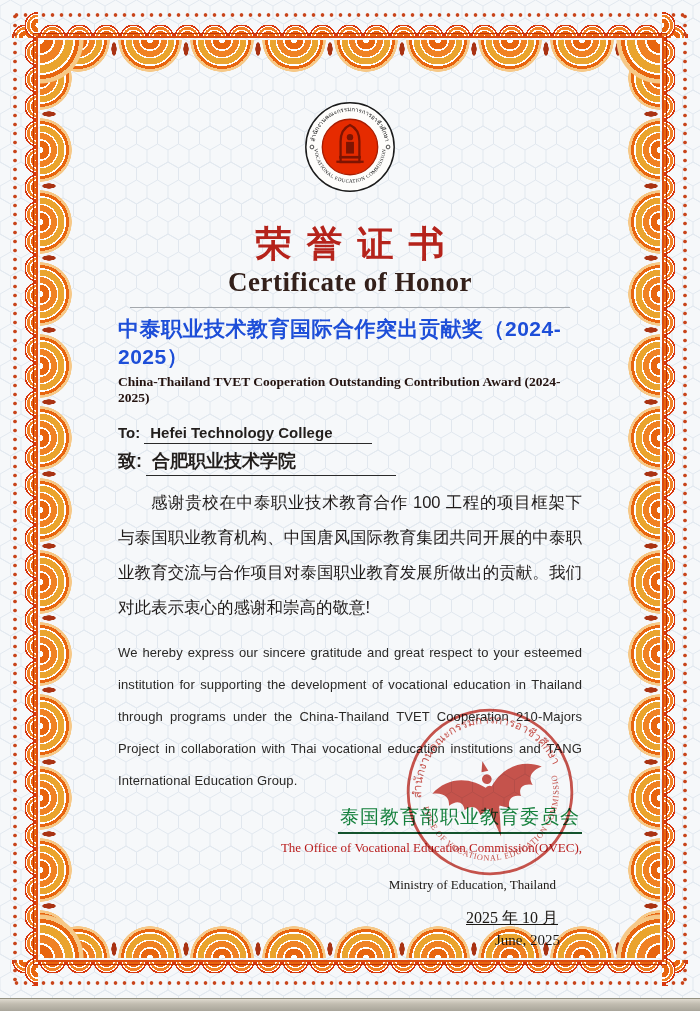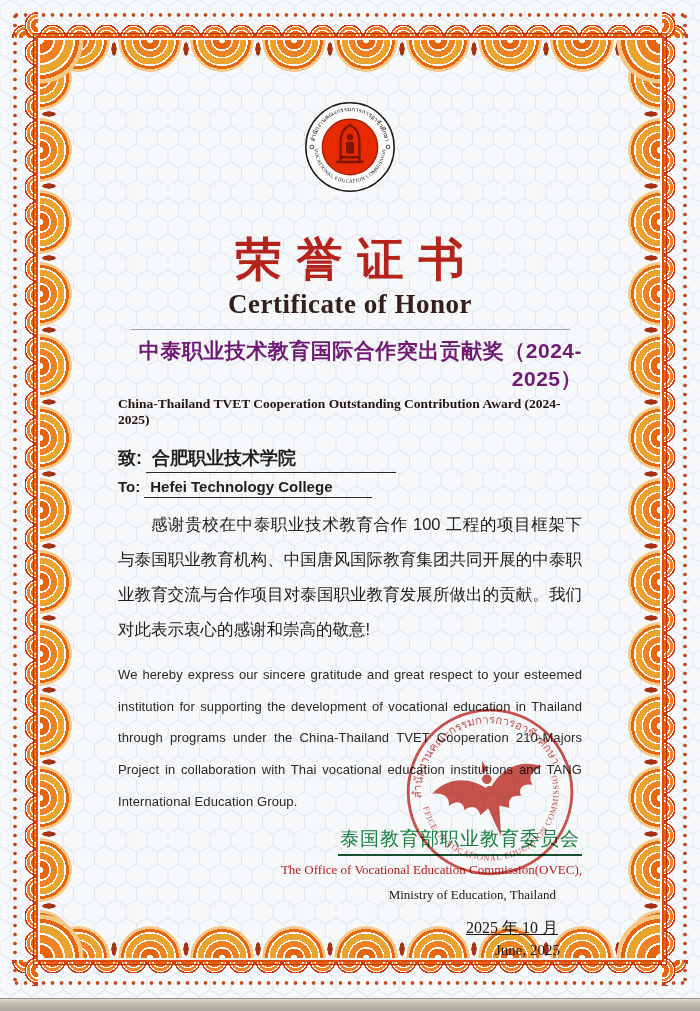--- a/index.html
+++ b/index.html
@@ -77,33 +77,33 @@
   .corner.tr { top:40px; right:40px; background:radial-gradient(circle at 100% 0,    #fff 0 4px, #e8650f 4px 13px, #fff 13px 15px, #f08224 15px 23px, #fff 23px 25px, #eaa42e 25px 33px, #fff 33px 35px, #e8650f 35px 39px, #f6c887 39px 43px, transparent 44px); }
   .corner.bl { bottom:40px; left:40px;  background:radial-gradient(circle at 0 100%, #fff 0 4px, #e8650f 4px 13px, #fff 13px 15px, #f08224 15px 23px, #fff 23px 25px, #eaa42e 25px 33px, #fff 33px 35px, #e8650f 35px 39px, #f6c887 39px 43px, transparent 44px); }
   .corner.br { bottom:40px; right:40px; background:radial-gradient(circle at 100% 100%, #fff 0 4px, #e8650f 4px 13px, #fff 13px 15px, #f08224 15px 23px, #fff 23px 25px, #eaa42e 25px 33px, #fff 33px 35px, #e8650f 35px 39px, #f6c887 39px 43px, transparent 44px); }
 
   
   .content { position:absolute; left:118px; right:118px; top:90px; bottom:88px; color:#221e1c; }
   .seal-wrap { text-align:center; margin-top:10px; }
   .seal-wrap svg { width:94px; height:94px; }
 
   .title-cn {
-    margin-top:36px; text-align:center;
+    margin-top:26px; text-align:center;
     font-family:"Liberation Serif", serif; font-weight:bold;
-    font-size:46px; line-height:1.15; color:#b5231b;
+    font-size:36px; line-height:1.15; color:#b5231b;
     letter-spacing:15px; padding-left:15px;
   }
   .title-en {
     margin-top:2px; text-align:center;
     font-family:"Liberation Serif", serif; font-weight:bold;
     font-size:27px; color:#33201a; letter-spacing:0.5px;
   }
   .divider { margin:9px auto 7px auto; width:440px; height:1px; background:#a4a8ad; }
   .award-cn {
-    text-align:right; font-weight:bold; font-size:21px; color:#701a75; letter-spacing:0.5px;
+    text-align:left; font-weight:bold; font-size:21px; color:#1d4ed8; letter-spacing:0.5px;
   }
   .award-en {
     margin-top:3px; font-family:"Liberation Serif", serif;
     font-weight:bold; font-size:13.5px; color:#241310;
   }
 
   .recipient { margin-top:18px; }
   .recipient-row { margin-bottom:5px; font-weight:bold; }
   .recipient-row .lab { font-size:18px; }
   .recipient-row.en .lab { font-size:15px; }
@@ -121,21 +121,21 @@
     margin-top:12px; font-size:13px; line-height:2.45; text-align:justify;
     color:#2a2826; letter-spacing:0.1px;
   }
 
   .signature { margin-top:8px; text-align:right; position:relative; z-index:2; }
   .sig-org-cn {
     display:inline-block; font-family:"Liberation Serif", serif; font-size:19px;
     color:#15803d; border-bottom:2px solid #14532d; padding:0 2px 2px 2px; letter-spacing:1px;
   }
   .sig-org-en1 { margin-top:6px; font-family:"Liberation Serif", serif; font-size:13px; color:#b91c1c; }
-  .sig-org-en2 { margin-top:9px; font-family:"Liberation Serif", serif; font-size:13px; color:#1c1814; padding-right:26px; }
+  .sig-org-en2 { margin-top:21px; font-family:"Liberation Serif", serif; font-size:13px; color:#1c1814; padding-right:26px; }
   .sig-date-cn { margin-top:15px; font-family:"Liberation Serif", serif; font-size:16px; color:#1c1814; padding-right:24px;text-decoration:underline; }
   .sig-date-en { margin-top:3px; font-family:"Liberation Serif", serif; font-size:15px; color:#1c1814; padding-right:22px; }
 
   .stamp {
     position:absolute; left:402px; top:704px; width:176px; height:176px;
     transform:rotate(-14deg); opacity:0.85; mix-blend-mode:multiply; z-index:3;
     pointer-events:none;
   }
 </style>
 </head>
@@ -199,25 +199,25 @@
 
       <div class="title-cn">荣誉证书</div>
       <div class="title-en">Certificate of Honor</div>
 
       <div class="divider"></div>
 
       <div class="award-cn">中泰职业技术教育国际合作突出贡献奖（2024-2025）</div>
       <div class="award-en">China-Thailand TVET Cooperation Outstanding Contribution Award (2024-2025)</div>
 
       <div class="recipient">
+        <div class="recipient-row en">
+          <span class="lab">To:</span><span class="name">Hefei Technology College</span>
+        </div>
         <div class="recipient-row cn">
           <span class="lab">致:</span><span class="name">合肥职业技术学院</span>
-        </div>
-        <div class="recipient-row en">
-          <span class="lab">To:</span><span class="name">Hefei Technology College</span>
         </div>
       </div>
 
       <div class="body-cn">感谢贵校在中泰职业技术教育合作 100 工程的项目框架下与泰国职业教育机构、中国唐风国际教育集团共同开展的中泰职业教育交流与合作项目对泰国职业教育发展所做出的贡献。我们对此表示衷心的感谢和崇高的敬意!</div>
       <div class="body-en">We hereby express our sincere gratitude and great respect to your esteemed institution for supporting the development of vocational education in Thailand through programs under the China-Thailand TVET Cooperation 210-Majors Project in collaboration with Thai vocational education institutions and TANG International Education Group.</div>
 
       <div class="signature">
         <span class="sig-org-cn">泰国教育部职业教育委员会</span>
         <div class="sig-org-en1">The Office of Vocational Education Commission(OVEC),</div>
         <div class="sig-org-en2">Ministry of Education, Thailand</div>

